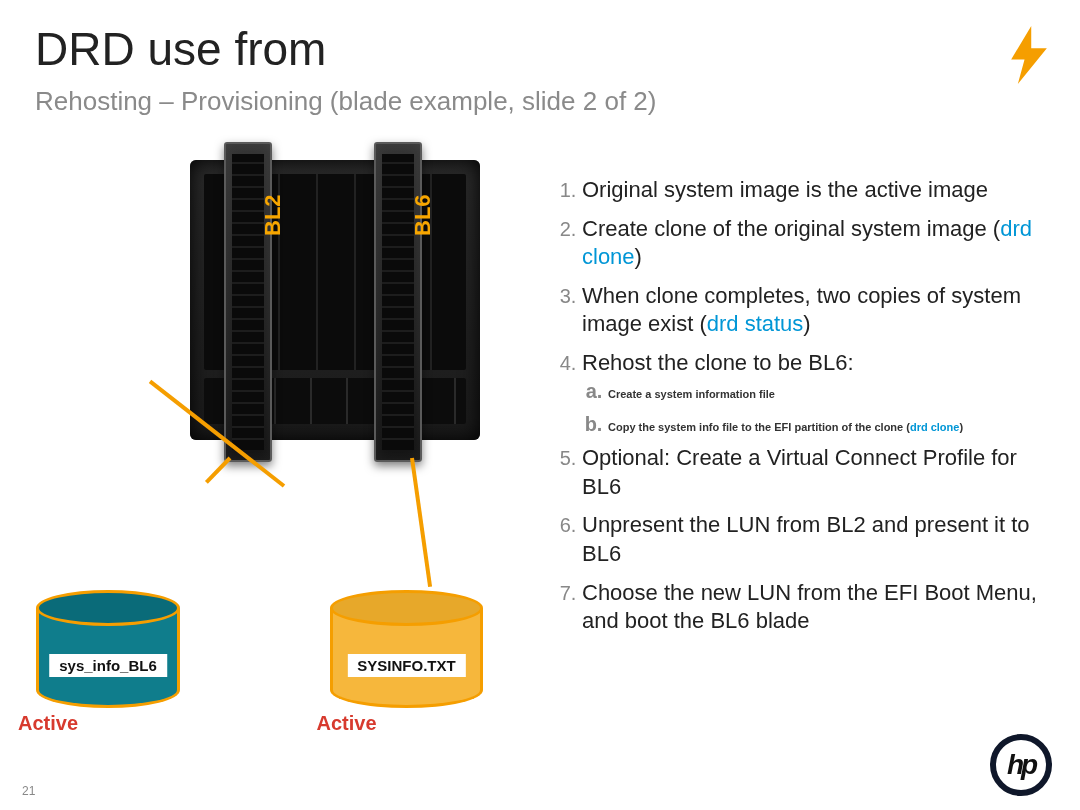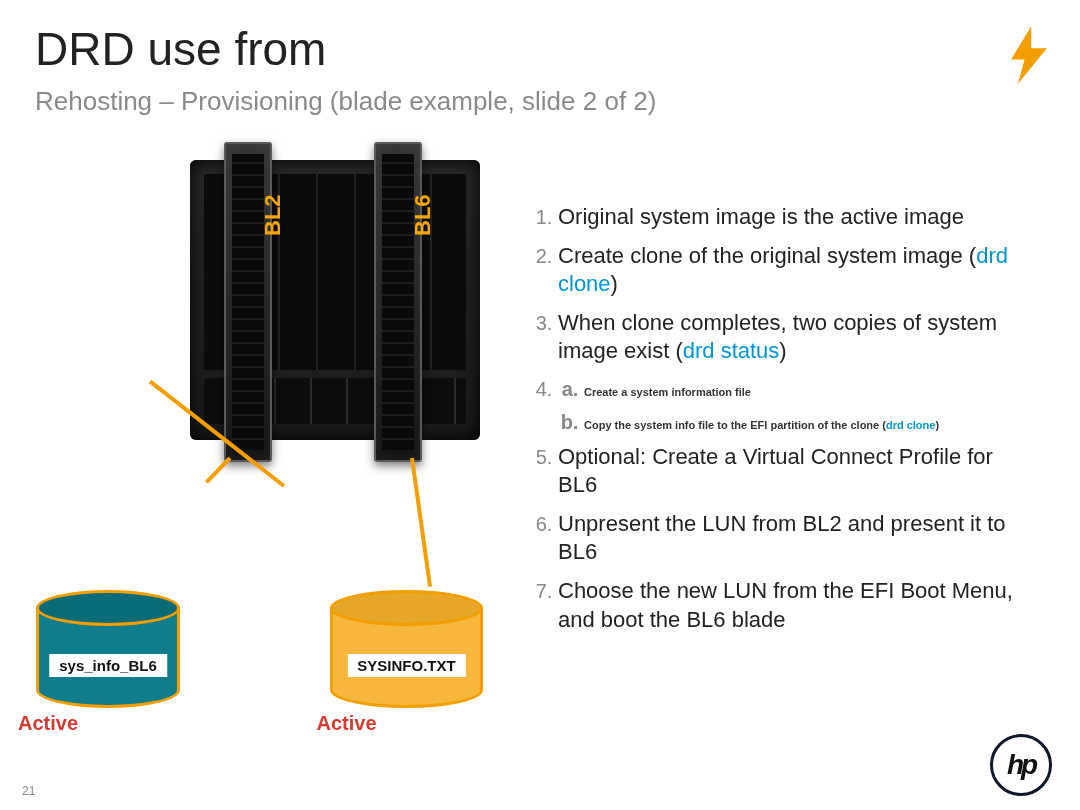--- a/index.html
+++ b/index.html
@@ -7,26 +7,26 @@
     width:1080px;height:810px;position:relative;
     font-family:"Futura","Century Gothic","Trebuchet MS",Arial,sans-serif;
     color:#333;overflow:hidden;box-sizing:border-box;
   }
   .title{position:absolute;left:35px;top:22px;font-size:46px;font-weight:400;color:#222;}
   .subtitle{position:absolute;left:35px;top:86px;font-size:26px;color:#8a8a8a;font-weight:400;}
   .bolt{position:absolute;right:28px;top:26px;width:46px;height:58px;}
   .bolt svg{width:100%;height:100%;}
   .page-num{position:absolute;left:22px;bottom:12px;font-size:12px;color:#888;}
   .hp-logo{position:absolute;right:28px;bottom:14px;width:62px;height:62px;}
-  .hp-logo .ring{width:62px;height:62px;border:3px solid #0f172a;border-radius:50%;box-sizing:border-box;position:relative;}
+  .hp-logo .ring{width:62px;height:62px;border:6px solid #0f172a;border-radius:50%;box-sizing:border-box;position:relative;}
   .hp-logo .hp{position:absolute;left:0;right:0;top:0;bottom:0;display:flex;align-items:center;justify-content:center;
     font:italic 700 28px/1 "Arial",sans-serif;color:#111;letter-spacing:-3px;}
 
   
-  .steps{position:absolute;left:532px;top:176px;width:490px;font-size:22px;line-height:1.3;color:#222;margin-top:27px;}
+  .steps{position:absolute;left:556px;top:176px;width:490px;font-size:22px;line-height:1.3;color:#222;}
   .steps ol{margin:0;padding-left:26px;}
   .steps li{margin-bottom:10px;}
   .steps li::marker{color:#888;font-size:20px;}
   .sub{list-style:lower-alpha;padding-left:24px;margin:6px 0 10px 0;font-size:11px;color:#333;font-weight:bold;}
   .sub li::marker{color:#888;}
   .cmd{color:#0096d6;}
 
   
   .diagram{position:absolute;left:30px;top:160px;width:510px;height:620px;}
   
@@ -91,20 +91,21 @@
         <polygon points="22,0 4,30 16,30 10,52 36,20 22,20" fill="#f59e00"></polygon>
       </svg>
   </div>
 
   <div class="steps">
     <ol>
       <li>Original system image is the active image</li>
       <li><span>Create clone of the original system image (</span><span class="cmd">drd clone</span><span>)</span></li>
       <li><span>When clone completes, two copies of system image exist (</span><span class="cmd">drd status</span><span>)</span></li>
       <li>
+        <span>Rehost the clone to be BL6:</span>
         <ol class="sub">
           <li>Create a system information file</li>
           <li><span>Copy the system info file to the EFI partition of the clone (</span><span class="cmd">drd clone</span><span>)</span></li>
         </ol>
       </li>
       <li>Optional: Create a Virtual Connect Profile for BL6</li>
       <li>Unpresent the LUN from BL2 and present it to BL6</li>
       <li>Choose the new LUN from the EFI Boot Menu, and boot the BL6 blade</li>
     </ol>
   </div>

